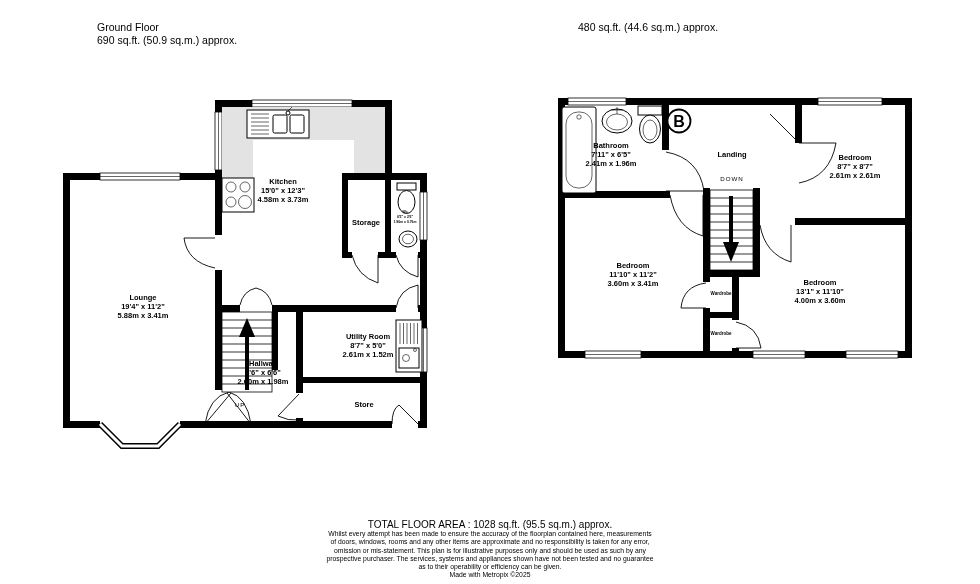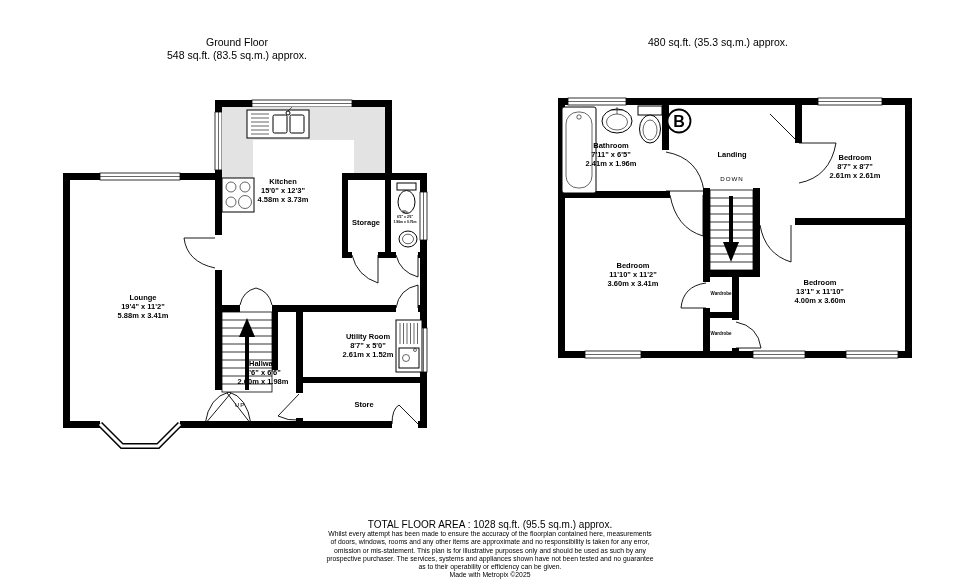--- a/index.html
+++ b/index.html
@@ -1,17 +1,17 @@
 <!DOCTYPE html>
 <html><head>
 <meta charset="utf-8">
 <style>
   html,body{margin:0;padding:0;background:#fff;}
   body{width:980px;height:584px;position:relative;font-family:"Liberation Sans",sans-serif;color:#000;overflow:hidden;}
-  .hdr{position:absolute;top:36px;width:280px;text-align:center;font-size:10.5px;line-height:13px;color:#000;}
+  .hdr{position:absolute;top:21px;width:280px;font-size:10.5px;line-height:13px;color:#000;}
   .hdr .t{white-space:nowrap;}
   #plan-svg{position:absolute;left:0;top:0;}
   .wall{fill:#000;}
   .win{fill:#fff;stroke:#000;stroke-width:0.8;}
   .winline{stroke:#000;stroke-width:0.6;}
   .gap{fill:#fff;}
   .arc{fill:none;stroke:#000;stroke-width:0.9;}
   .leaf{stroke:#000;stroke-width:0.9;}
   .fix{fill:#fff;stroke:#000;stroke-width:1;}
   .fixl{stroke:#000;stroke-width:0.6;fill:none;}
@@ -29,24 +29,24 @@
   .footer{position:absolute;left:190px;top:519px;width:600px;text-align:center;color:#000;}
   .footer .total{font-size:10px;}
   .footer .dline{font-size:6.8px;line-height:8.3px;}
   .footer .credit{font-size:6.8px;line-height:8.3px;}
 </style>
 </head>
 <body>
 
 <div class="hdr" style="left:97px">
   <div class="t">Ground Floor</div>
-  <div class="t">548 sq.ft. (83.5 sq.m.) approx.</div>
+  <div class="t">690 sq.ft. (50.9 sq.m.) approx.</div>
 </div>
 <div class="hdr" style="left:578px">
-  <div class="t">480 sq.ft. (35.3 sq.m.) approx.</div>
+  <div class="t">480 sq.ft. (44.6 sq.m.) approx.</div>
 </div>
 
 <svg id="plan-svg" width="980" height="515" viewBox="0 0 980 515">
 
   <g>
 
     <g>
       <rect class="wall" x="215" y="100" width="177" height="7"></rect>
       <rect class="wall" x="215" y="107" width="7" height="66"></rect>
       <rect class="wall" x="385" y="100" width="7" height="80"></rect>

